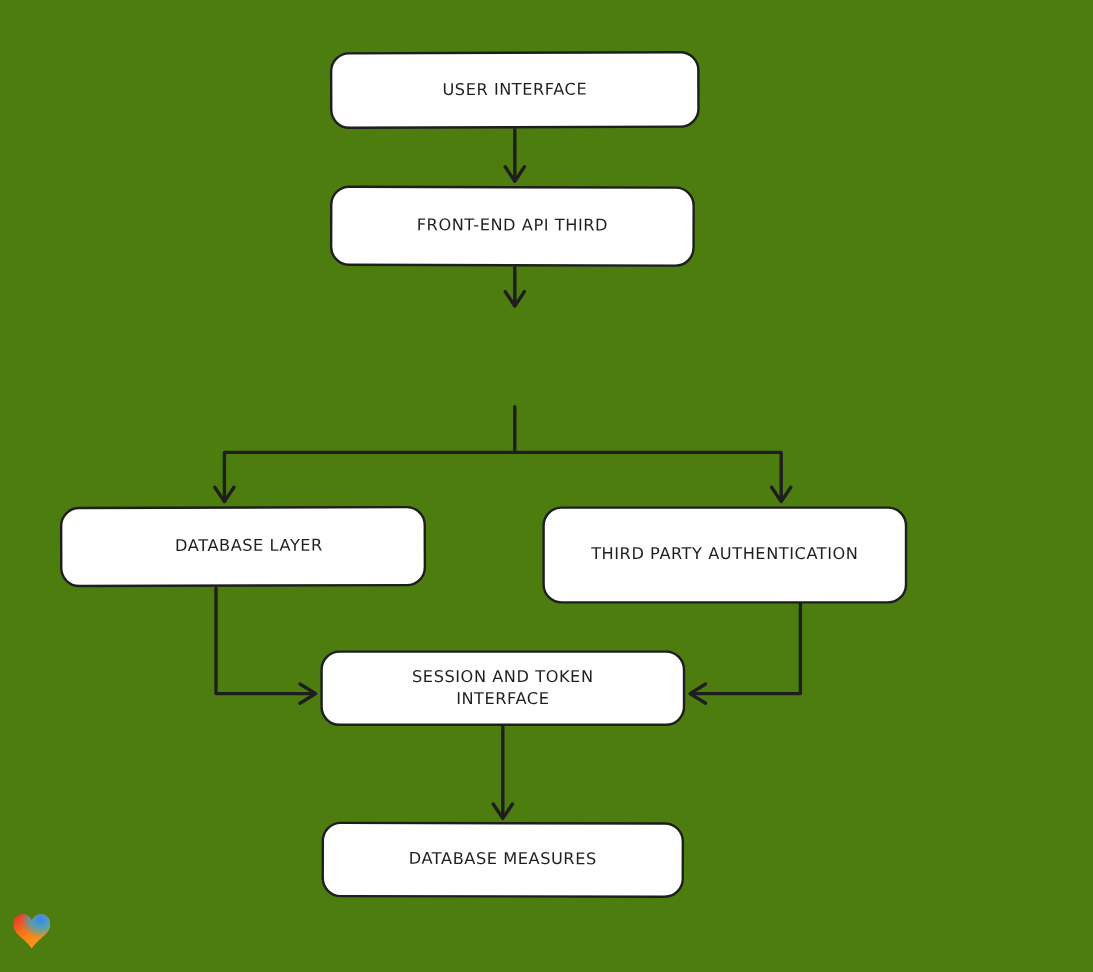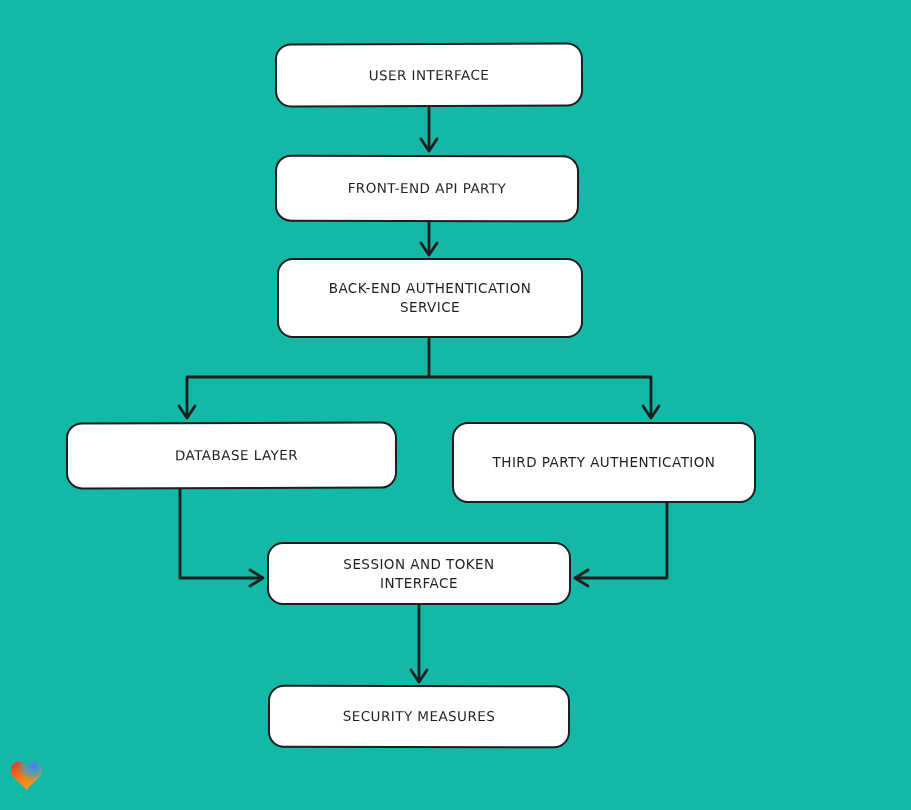--- a/index.html
+++ b/index.html
@@ -1,19 +1,19 @@
 <!DOCTYPE html>
 <html><head>
 <meta charset="utf-8">
 <style>
   html,body{margin:0;padding:0;background:#ffffff;}
   .canvas{
     position:relative;
     width:911px;height:810px;
-    background:#14b8a6;
+    background:#4d7c0f;
     overflow:hidden;
     font-family:"DejaVu Sans","Liberation Sans",sans-serif;
   }
   .edges{position:absolute;top:0;left:0;width:911px;height:810px;pointer-events:none;}
   .edges path,.edges line,.edges polyline{
     stroke:#1e1e1e;stroke-width:2.8;fill:none;
     stroke-linecap:round;stroke-linejoin:round;
   }
   .node{
     position:absolute;
@@ -27,21 +27,21 @@
     font-size:13.5px;
     letter-spacing:0.45px;
     line-height:19px;
     font-weight:500;
   }
   .node .lbl{display:block;}
   #node-user-interface      {left:275px;top:43px;width:308px;height:64px;transform:rotate(-0.2deg);}
   #node-frontend-api        {left:275px;top:155px;width:304px;height:67px;transform:rotate(0.15deg);}
   #node-backend-auth        {left:277px;top:258px;width:306px;height:80px;}
   #node-backend-auth .lbl   {max-width:210px;}
-  #node-database-layer      {left:66px;top:422px;width:331px;height:67px;transform:rotate(-0.15deg);padding-left:10px;}
+  #node-database-layer      {left:50px;top:422px;width:305px;height:67px;transform:rotate(-0.15deg);padding-left:10px;}
   #node-third-party         {left:452px;top:422px;width:304px;height:81px;}
   #node-session-token       {left:267px;top:542px;width:304px;height:63px;}
   #node-session-token .lbl  {max-width:185px;}
   #node-security-measures   {left:268px;top:685px;width:302px;height:63px;transform:rotate(0.1deg);}
   .logo{
     position:absolute;left:11px;top:761px;width:31px;height:30px;
   }
   .logo svg{display:block;width:100%;height:100%;}
 </style>
 </head>
@@ -81,41 +81,38 @@
       <line x1="419" y1="606" x2="419" y2="680"></line>
       <polyline points="411,670 419,682 427,670"></polyline>
     </g>
   </svg>
 
   <div class="node" id="node-user-interface">
     <span class="lbl">USER INTERFACE</span>
   </div>
 
   <div class="node" id="node-frontend-api">
-    <span class="lbl">FRONT-END API PARTY</span>
+    <span class="lbl">FRONT-END API THIRD</span>
   </div>
 
-  <div class="node" id="node-backend-auth">
-    <span class="lbl">BACK-END AUTHENTICATION SERVICE</span>
-  </div>
 
   <div class="node" id="node-database-layer">
     <span class="lbl">DATABASE LAYER</span>
   </div>
 
   <div class="node" id="node-third-party">
     <span class="lbl">THIRD PARTY AUTHENTICATION</span>
   </div>
 
   <div class="node" id="node-session-token">
     <span class="lbl">SESSION AND TOKEN INTERFACE</span>
   </div>
 
   <div class="node" id="node-security-measures">
-    <span class="lbl">SECURITY MEASURES</span>
+    <span class="lbl">DATABASE MEASURES</span>
   </div>
 
   <div class="logo">
     <svg viewBox="0 0 32 29.6" xmlns="http://www.w3.org/2000/svg">
       <defs>
         <linearGradient id="heartBase" x1="0" y1="0" x2="0.65" y2="1">
           <stop offset="0" stop-color="#ea2d2e"></stop>
           <stop offset="0.55" stop-color="#f97b16"></stop>
           <stop offset="1" stop-color="#f9a11b"></stop>
         </linearGradient>

